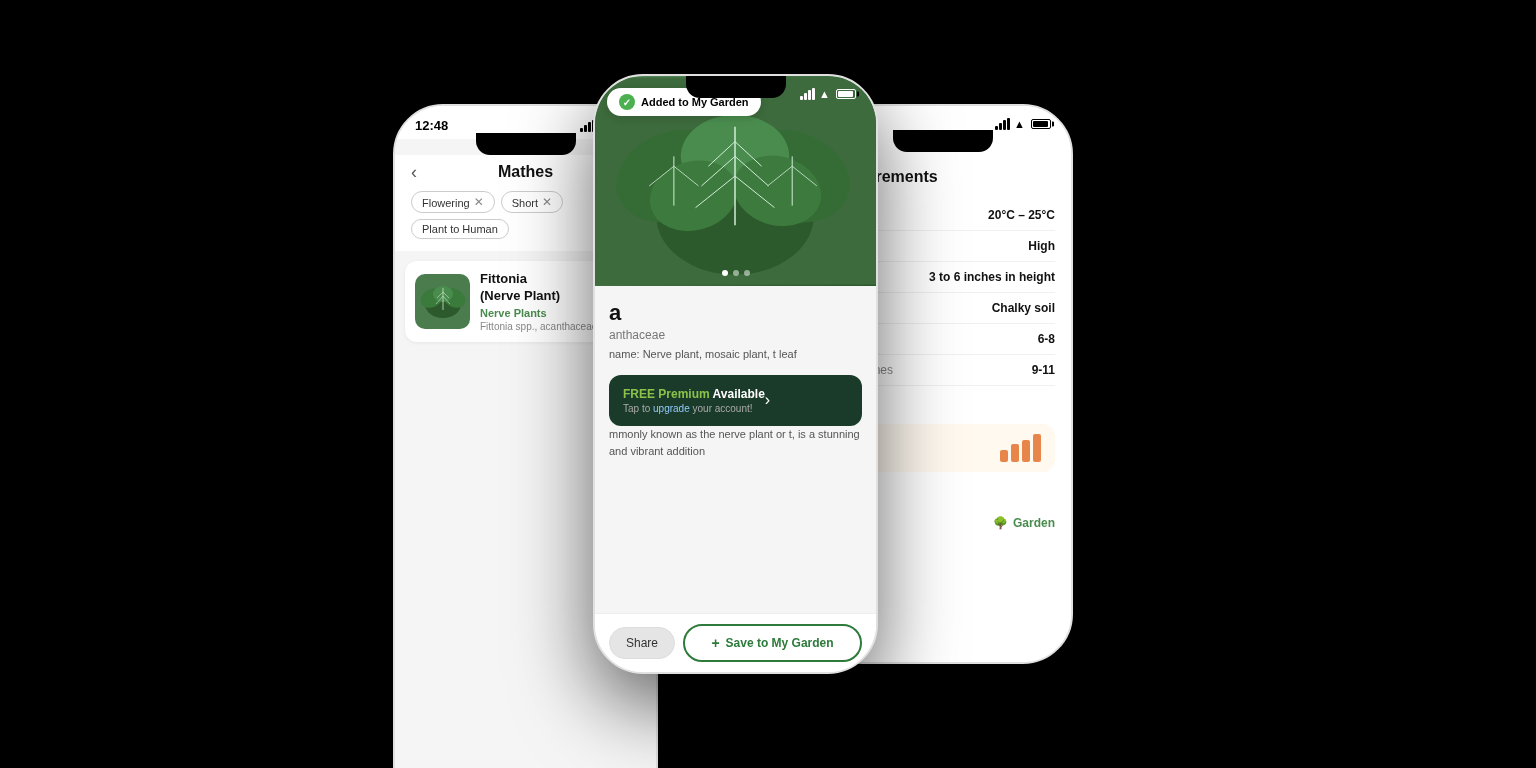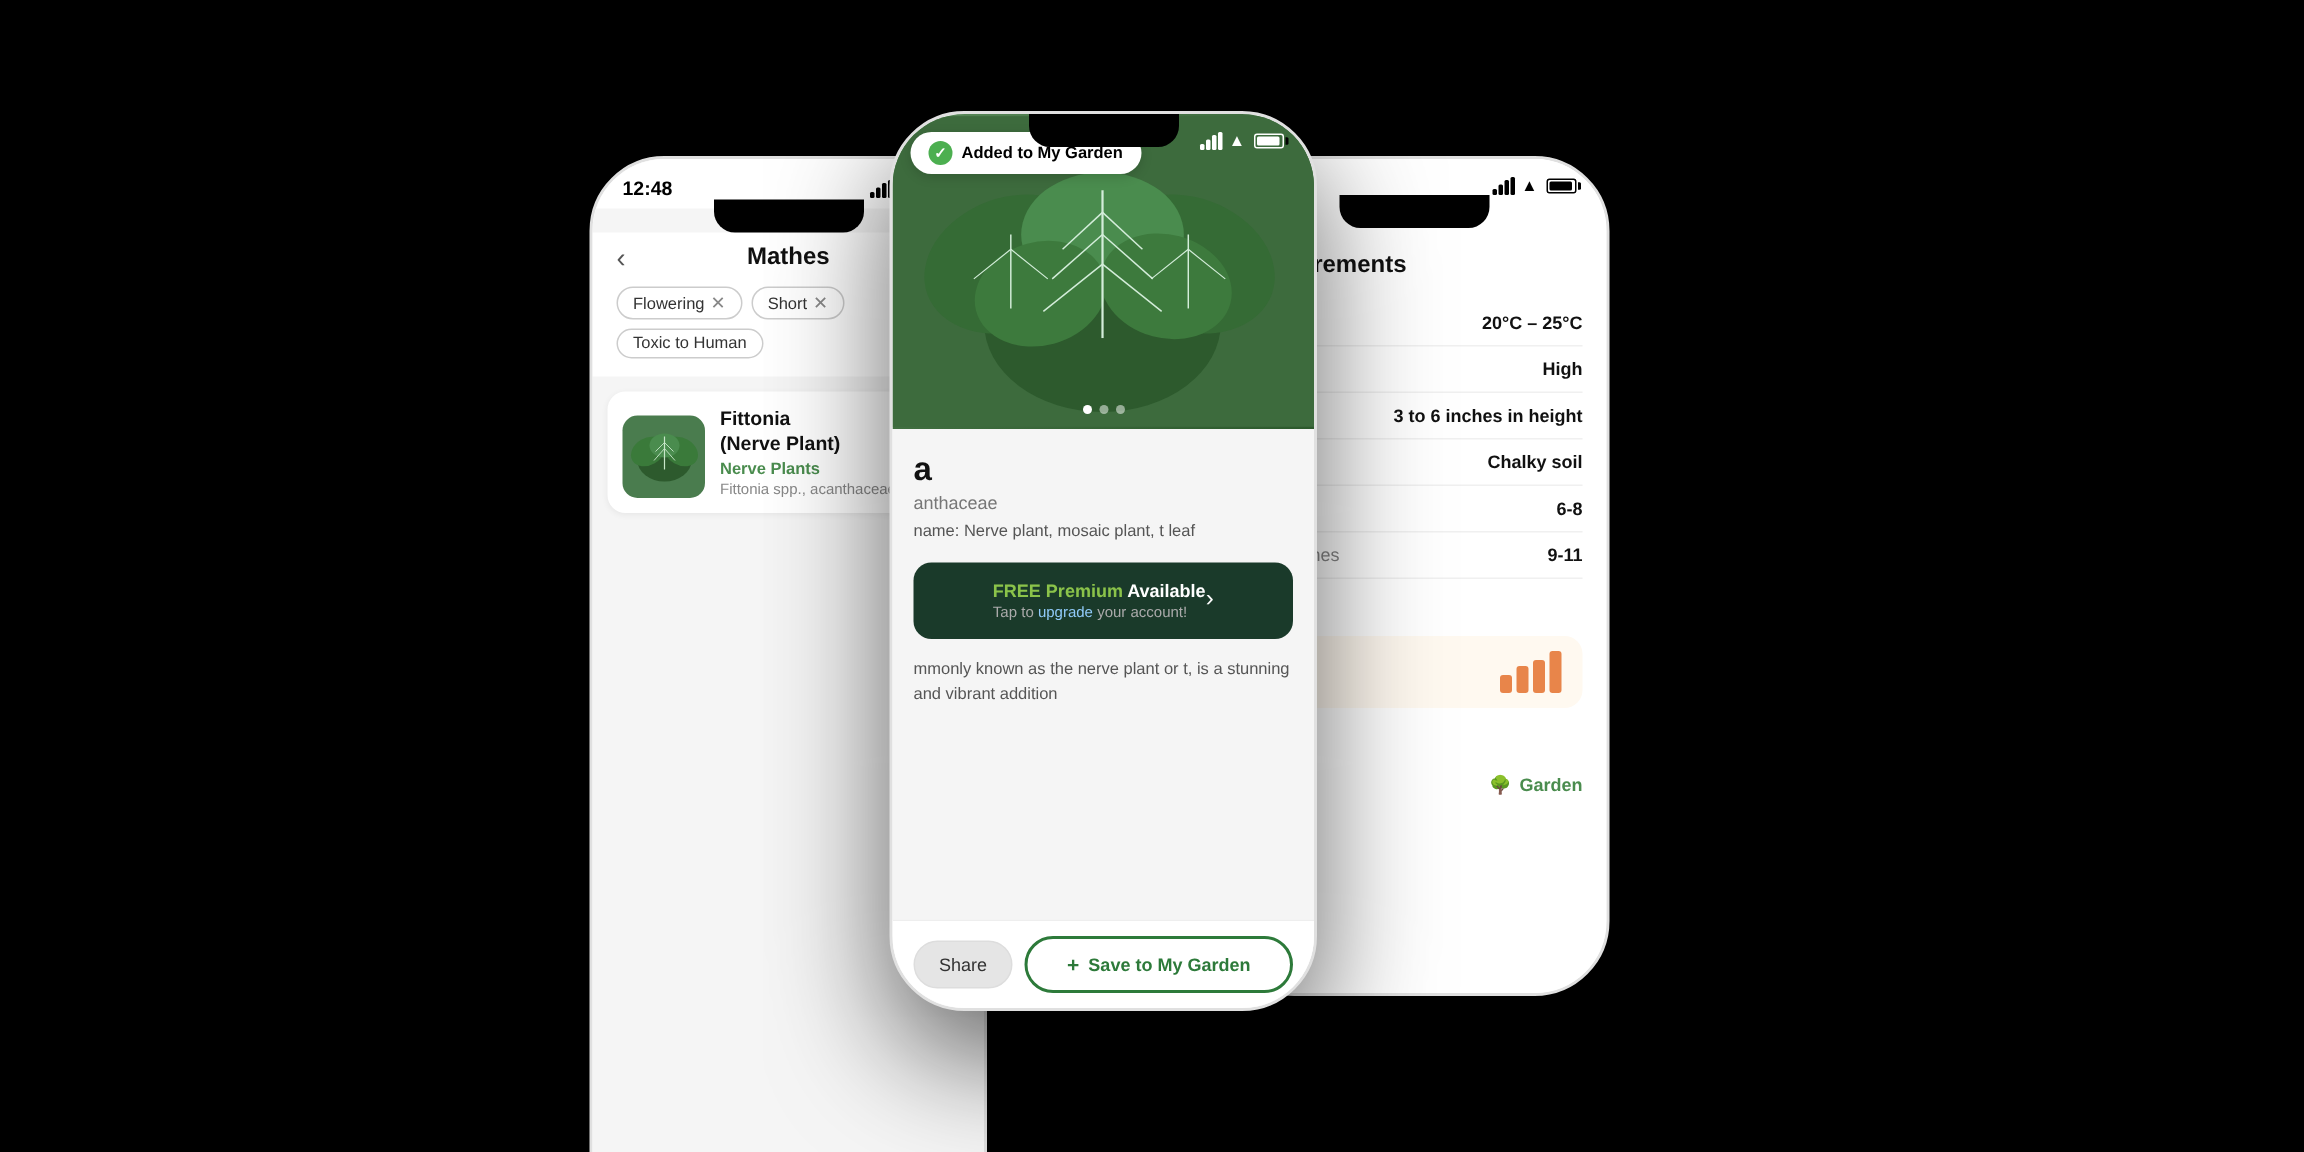--- a/index.html
+++ b/index.html
@@ -183,21 +183,21 @@
     .plant-list {
       padding: 10px;
       flex: 1;
     }
     .plant-card {
       background: #fff;
       border-radius: 12px;
       padding: 10px;
       display: flex;
       gap: 10px;
-      align-items: flex-end;
+      align-items: center;
       box-shadow: 0 1px 4px rgba(0,0,0,0.06);
     }
     .plant-thumb {
       width: 55px;
       height: 55px;
       border-radius: 10px;
       background: #4a7c4e;
       overflow: hidden;
       display: flex;
       align-items: center;
@@ -306,22 +306,22 @@
       color: #555;
       margin-bottom: 12px;
       line-height: 1.5;
     }
     .premium-banner {
       background: #1a3a2a;
       border-radius: 12px;
       padding: 12px 14px;
       display: flex;
       align-items: center;
-      justify-content: center;
-      margin-bottom: 12px;
+      justify-content: flex-start;
+      margin-bottom: 0;
     }
     .premium-text .premium-line1 {
       font-size: 12px;
       font-weight: 700;
     }
     .premium-text .premium-line1 span {
       color: #c8e6c9;
     }
     .premium-text .premium-line1 .available {
       color: #fff;
@@ -507,21 +507,21 @@
         <div class="filter-chips">
           <div class="chip">
             <span>Flowering</span>
             <span class="chip-x">✕</span>
           </div>
           <div class="chip">
             <span>Short</span>
             <span class="chip-x">✕</span>
           </div>
           <div class="chip">
-            <span>Toxic to Human</span>
+            <span>Plant to Human</span>
           </div>
         </div>
       </div>
 
       <div class="plant-list">
         <div class="plant-card">
           <div class="plant-thumb">
             <svg viewBox="0 0 50 50" xmlns="http://www.w3.org/2000/svg">
               <ellipse cx="25" cy="28" rx="18" ry="14" fill="#2d5a2d"></ellipse>
               <ellipse cx="14" cy="22" rx="12" ry="9" fill="#3a7a3a" transform="rotate(-30,14,22)"></ellipse>

